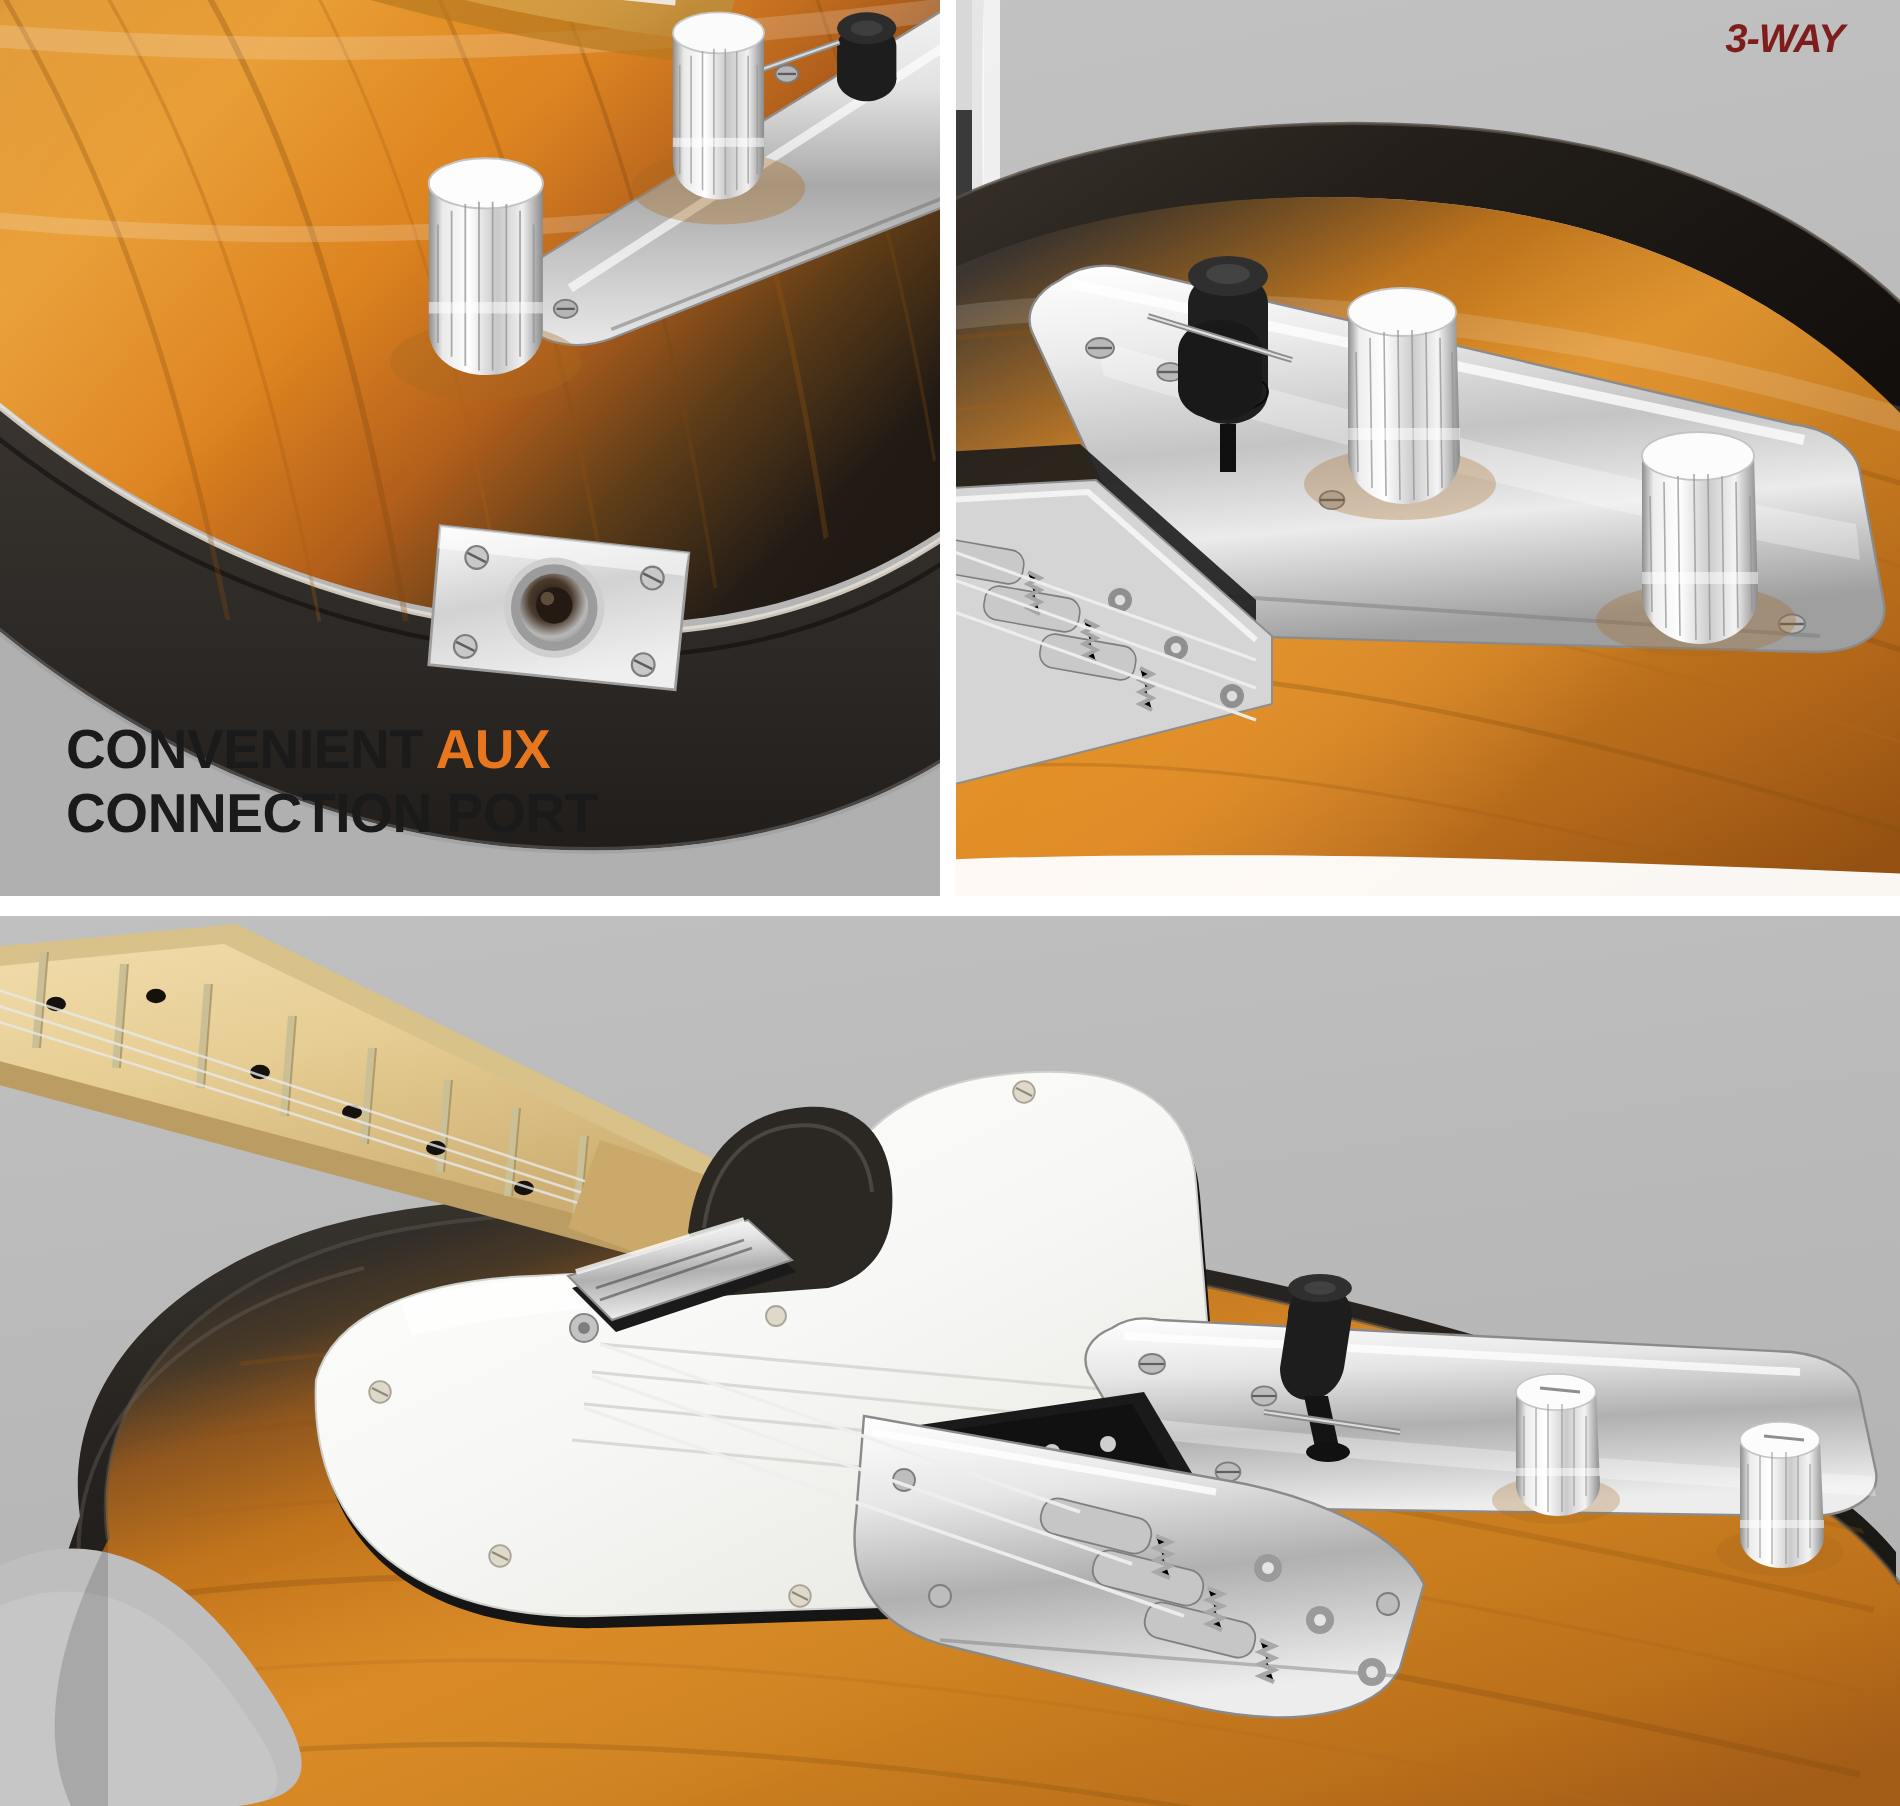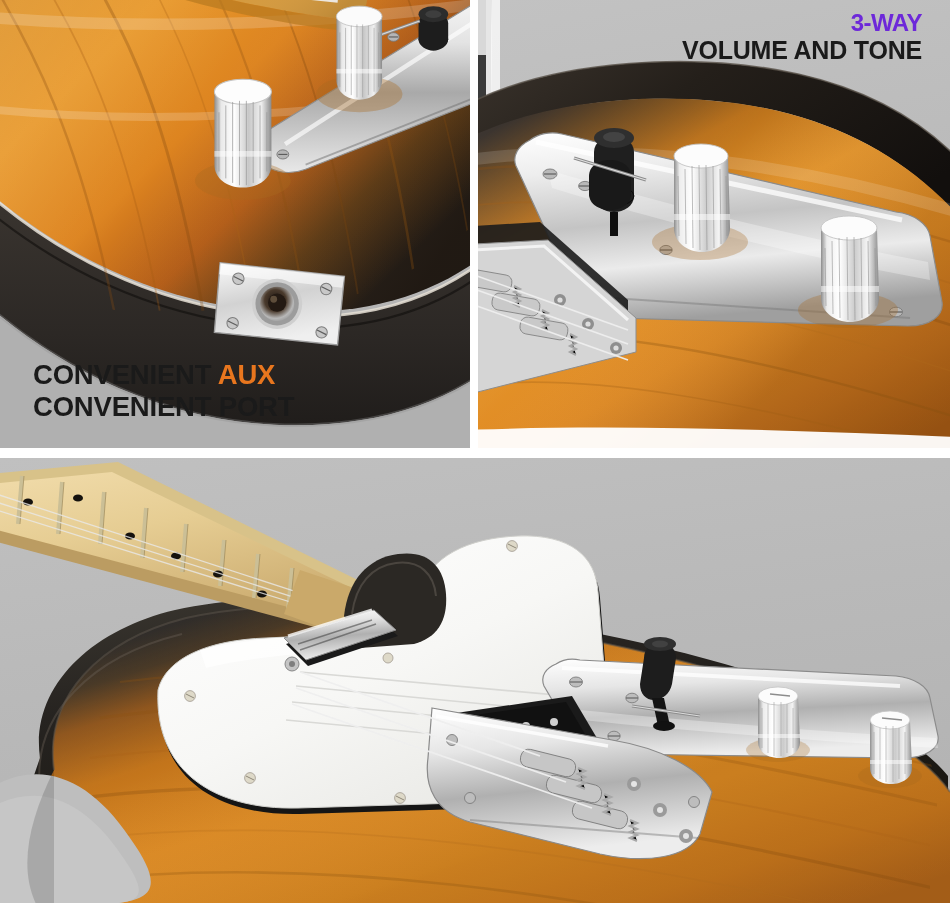--- a/index.html
+++ b/index.html
@@ -20,21 +20,21 @@
 
   
   .cap{position:absolute;font-weight:bold;line-height:1.08;
        color:#1a1a1a;letter-spacing:-0.2px;white-space:nowrap;}
   .cap .hi{color:#e8761e;}
 
   #cap-aux{left:33px;top:360px;font-size:27.5px;text-align:left;}
   #cap-aux .l2{margin-top:2px;}
 
   #cap-sel{right:28px;top:10px;font-size:25px;text-align:right;}
-  #cap-sel .big{font-size:24px;color:#6d28d9;letter-spacing:-0.5px;display:block;margin-bottom:1px;}
+  #cap-sel .big{font-size:20px;color:#7f1d1d;letter-spacing:-0.5px;display:block;margin-bottom:1px;font-style:italic;}
   #cap-sel .l{display:block;}
 
   
   .gutter{position:absolute;background:#ffffff;}
   #g-vert{left:470px;top:0;width:8px;height:448px;}
   #g-horz{left:0;top:448px;width:950px;height:10px;}
 </style>
 </head>
 <body>
 
@@ -236,21 +236,21 @@
         <path d="M-40,268 C30,340 130,395 240,400 C350,405 430,368 480,300 L480,448 L-40,448 Z" fill="#b0b0b0"></path>
         <path d="M-40,268 C30,340 130,395 240,400 C350,405 430,368 480,300" fill="none" stroke="#8f8f8f" stroke-width="3" opacity="0.35"></path>
         <rect x="0" y="300" width="470" height="148" fill="#b9b9b9" opacity="0.0"></rect>
       </svg>
     </div>
 
     <div class="cap" id="cap-aux">
       <div class="l1">
         <span>CONVENIENT </span><span class="hi">AUX</span>
       </div>
-      <div class="l2">CONVENIENT PORT</div>
+      <div class="l2">CONNECTION PORT</div>
     </div>
   </div>
 
   <div class="panel" id="p-sel">
     <div class="photo">
       <svg viewBox="0 0 472 448" preserveAspectRatio="xMidYMid slice" aria-hidden="true">
         <defs>
           <linearGradient id="sBg" x1="0" y1="0" x2="0.2" y2="1">
             <stop offset="0" stop-color="#c2c2c2"></stop>
             <stop offset="0.6" stop-color="#bababa"></stop>
@@ -434,21 +434,20 @@
             <line x1="-40" y1="292" x2="150" y2="360"></line>
           </g>
         </g>
 
         <path d="M-10,430 C140,424 320,430 500,438 L500,470 L-10,470 Z" fill="#ffffff" opacity="0.95"></path>
       </svg>
     </div>
 
     <div class="cap" id="cap-sel">
       <span class="big">3-WAY</span>
-      <span class="l">VOLUME AND TONE</span>
     </div>
   </div>
 
   <div class="panel" id="p-pick">
     <div class="photo">
       <svg viewBox="0 0 950 445" preserveAspectRatio="xMidYMid slice" aria-hidden="true">
         <defs>
           <linearGradient id="pBg" x1="0" y1="0" x2="0.3" y2="1">
             <stop offset="0" stop-color="#c0c0c0"></stop>
             <stop offset="0.5" stop-color="#b9b9b9"></stop>

